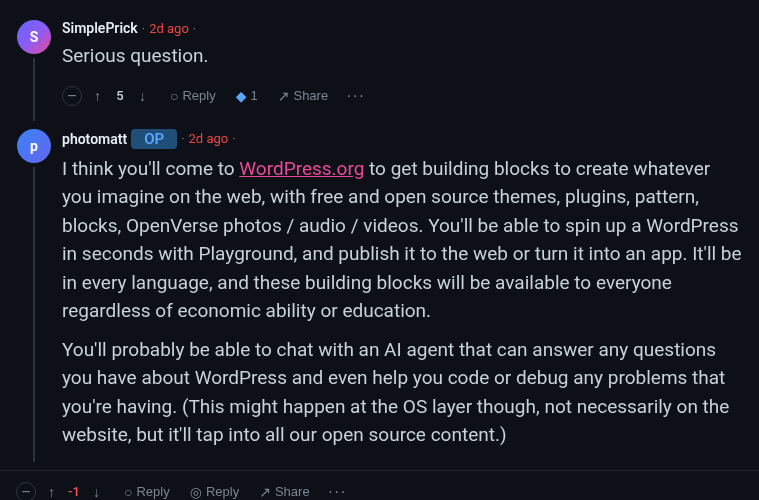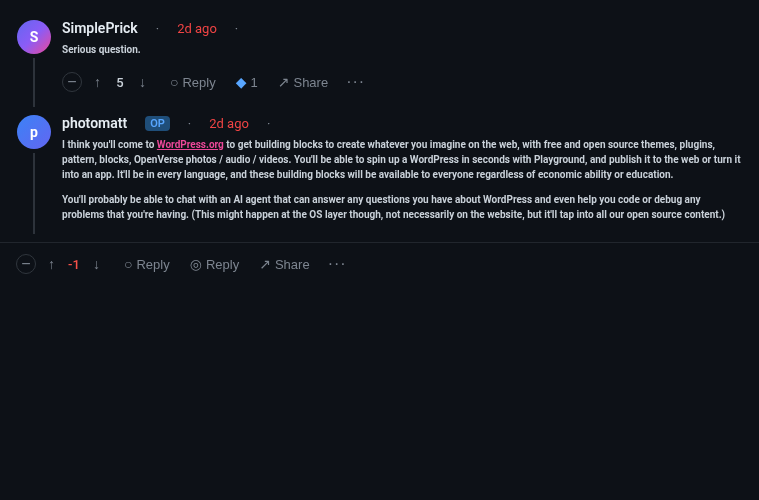--- a/index.html
+++ b/index.html
@@ -51,50 +51,49 @@
       flex-grow: 1;
       margin-top: 4px;
     }
     .comment-body {
       flex: 1;
       padding-bottom: 8px;
     }
     .comment-header {
       display: flex;
       align-items: center;
-      gap: 18px;
+      gap: 4px;
       margin-bottom: 6px;
     }
     .username {
       font-weight: 600;
       color: #e6edf3;
       font-size: 14px;
     }
     .op-badge {
       background: #1f4e79;
       color: #58a6ff;
-      font-size: 11px;
+      font-size: 15px;
       font-weight: 600;
-      padding: 1px 5px;
+      padding: 1px 13px;
       border-radius: 4px;
     }
     .timestamp {
       color: #ef4444;
       font-size: 13px;
     }
     .dot-sep {
       color: #7d8590;
       font-size: 13px;
     }
     .comment-text {
       color: #c9d1d9;
       line-height: 1.5;
-      font-size: 10px;
+      font-size: 19px;
       margin-bottom: 4px;
-      font-weight: bold;
     }
     .comment-text p {
       margin-bottom: 10px;
     }
     .comment-text p:last-child {
       margin-bottom: 0;
     }
     .comment-text a {
       color: #ec4899;
       text-decoration: underline;

